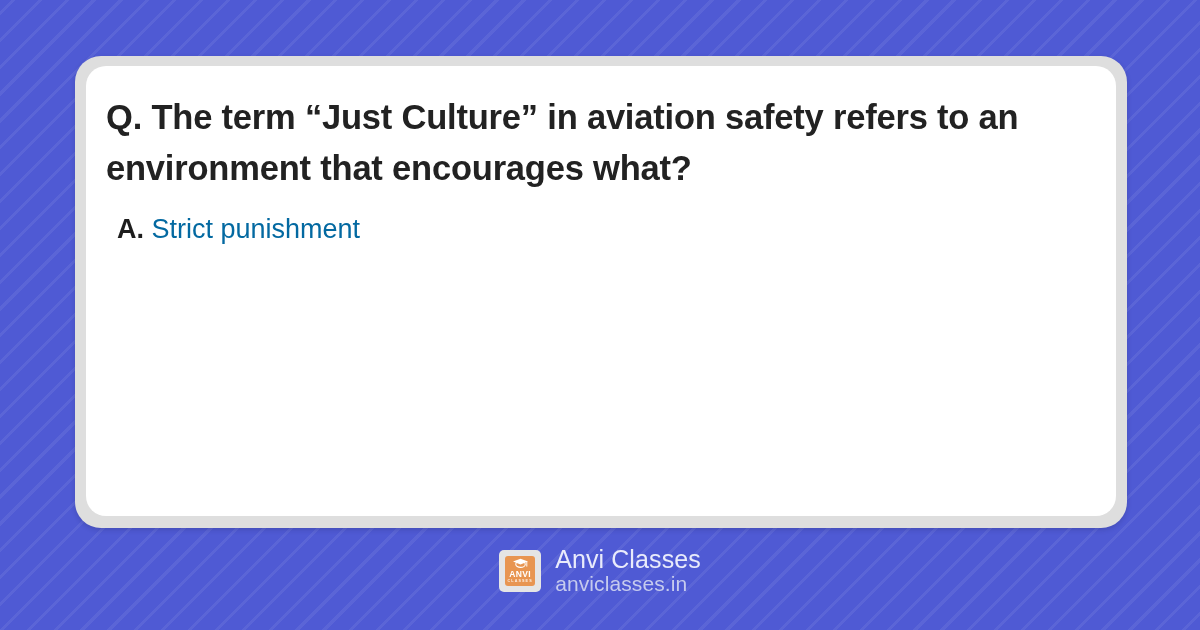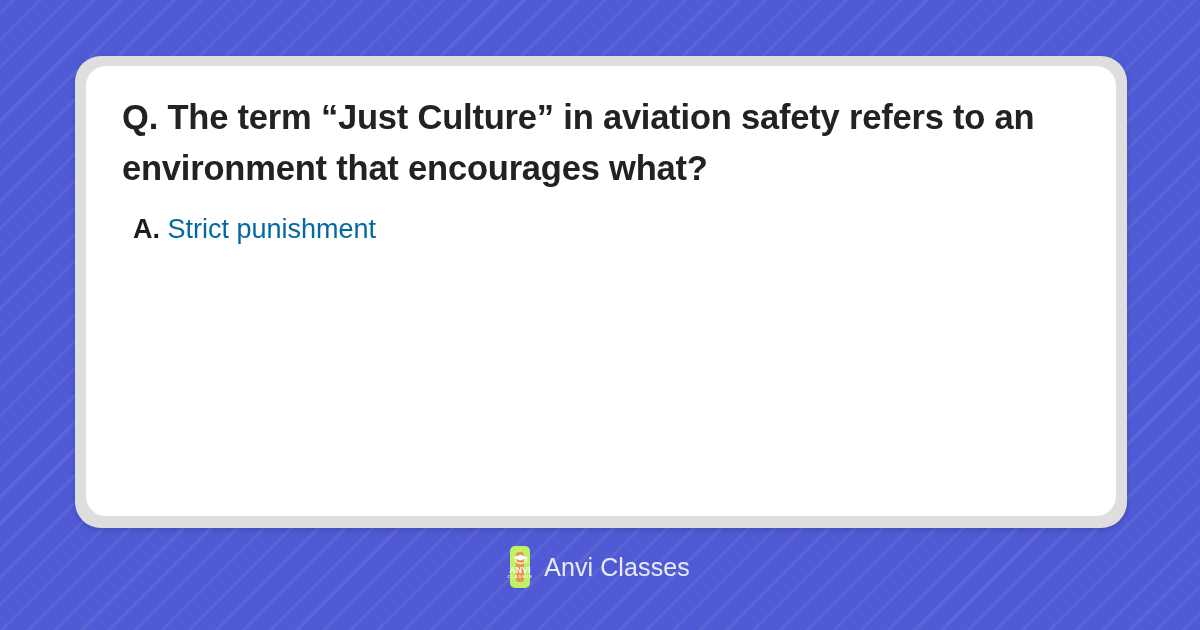--- a/index.html
+++ b/index.html
@@ -44,21 +44,21 @@
   }
   #card {
     position: absolute;
     left: 86px;
     top: 66px;
     width: 1030px;
     height: 450px;
     background: #ffffff;
     border-radius: 20px;
     box-sizing: border-box;
-    padding: 26px 28px 0 36px;
+    padding: 26px 28px 0 20px;
   }
 
   #question {
     margin: 0;
     font-size: 34.5px;
     line-height: 1.47;
     font-weight: 700;
     letter-spacing: -0.2px;
     color: #222222;
     font-family: "Liberation Sans", sans-serif;
@@ -90,24 +90,24 @@
     position: absolute;
     left: 0;
     top: 546px;
     width: 1200px;
     display: flex;
     justify-content: center;
     align-items: center;
     gap: 14px;
   }
   #brand-logo {
-    width: 20px;
+    width: 42px;
     height: 42px;
     border-radius: 5px;
-    background: #bef264;
+    background: #e5e5e5;
     padding: 6px;
     box-sizing: border-box;
     display: flex;
     align-items: center;
     justify-content: center;
   }
   #brand-logo-inner {
     width: 100%;
     height: 100%;
     border-radius: 3px;
@@ -188,15 +188,16 @@
         <path d="M2 7.2 L17 1.4 L32 7.2 L17 13 Z" fill="#ffffff"></path>
         <path d="M29.6 8.1 L29.6 16.4" stroke="#ffffff" stroke-width="1.9" stroke-linecap="round"></path>
       </svg>
       <div id="logo-word">ANVI</div>
       <div id="logo-sub">CLASSES</div>
     </div>
   </div>
 
   <div id="brand-text">
     <span id="brand-name">Anvi Classes</span>
+    <span id="brand-url">anviclasses.in</span>
   </div>
 
 </div>
 
 </body></html>

